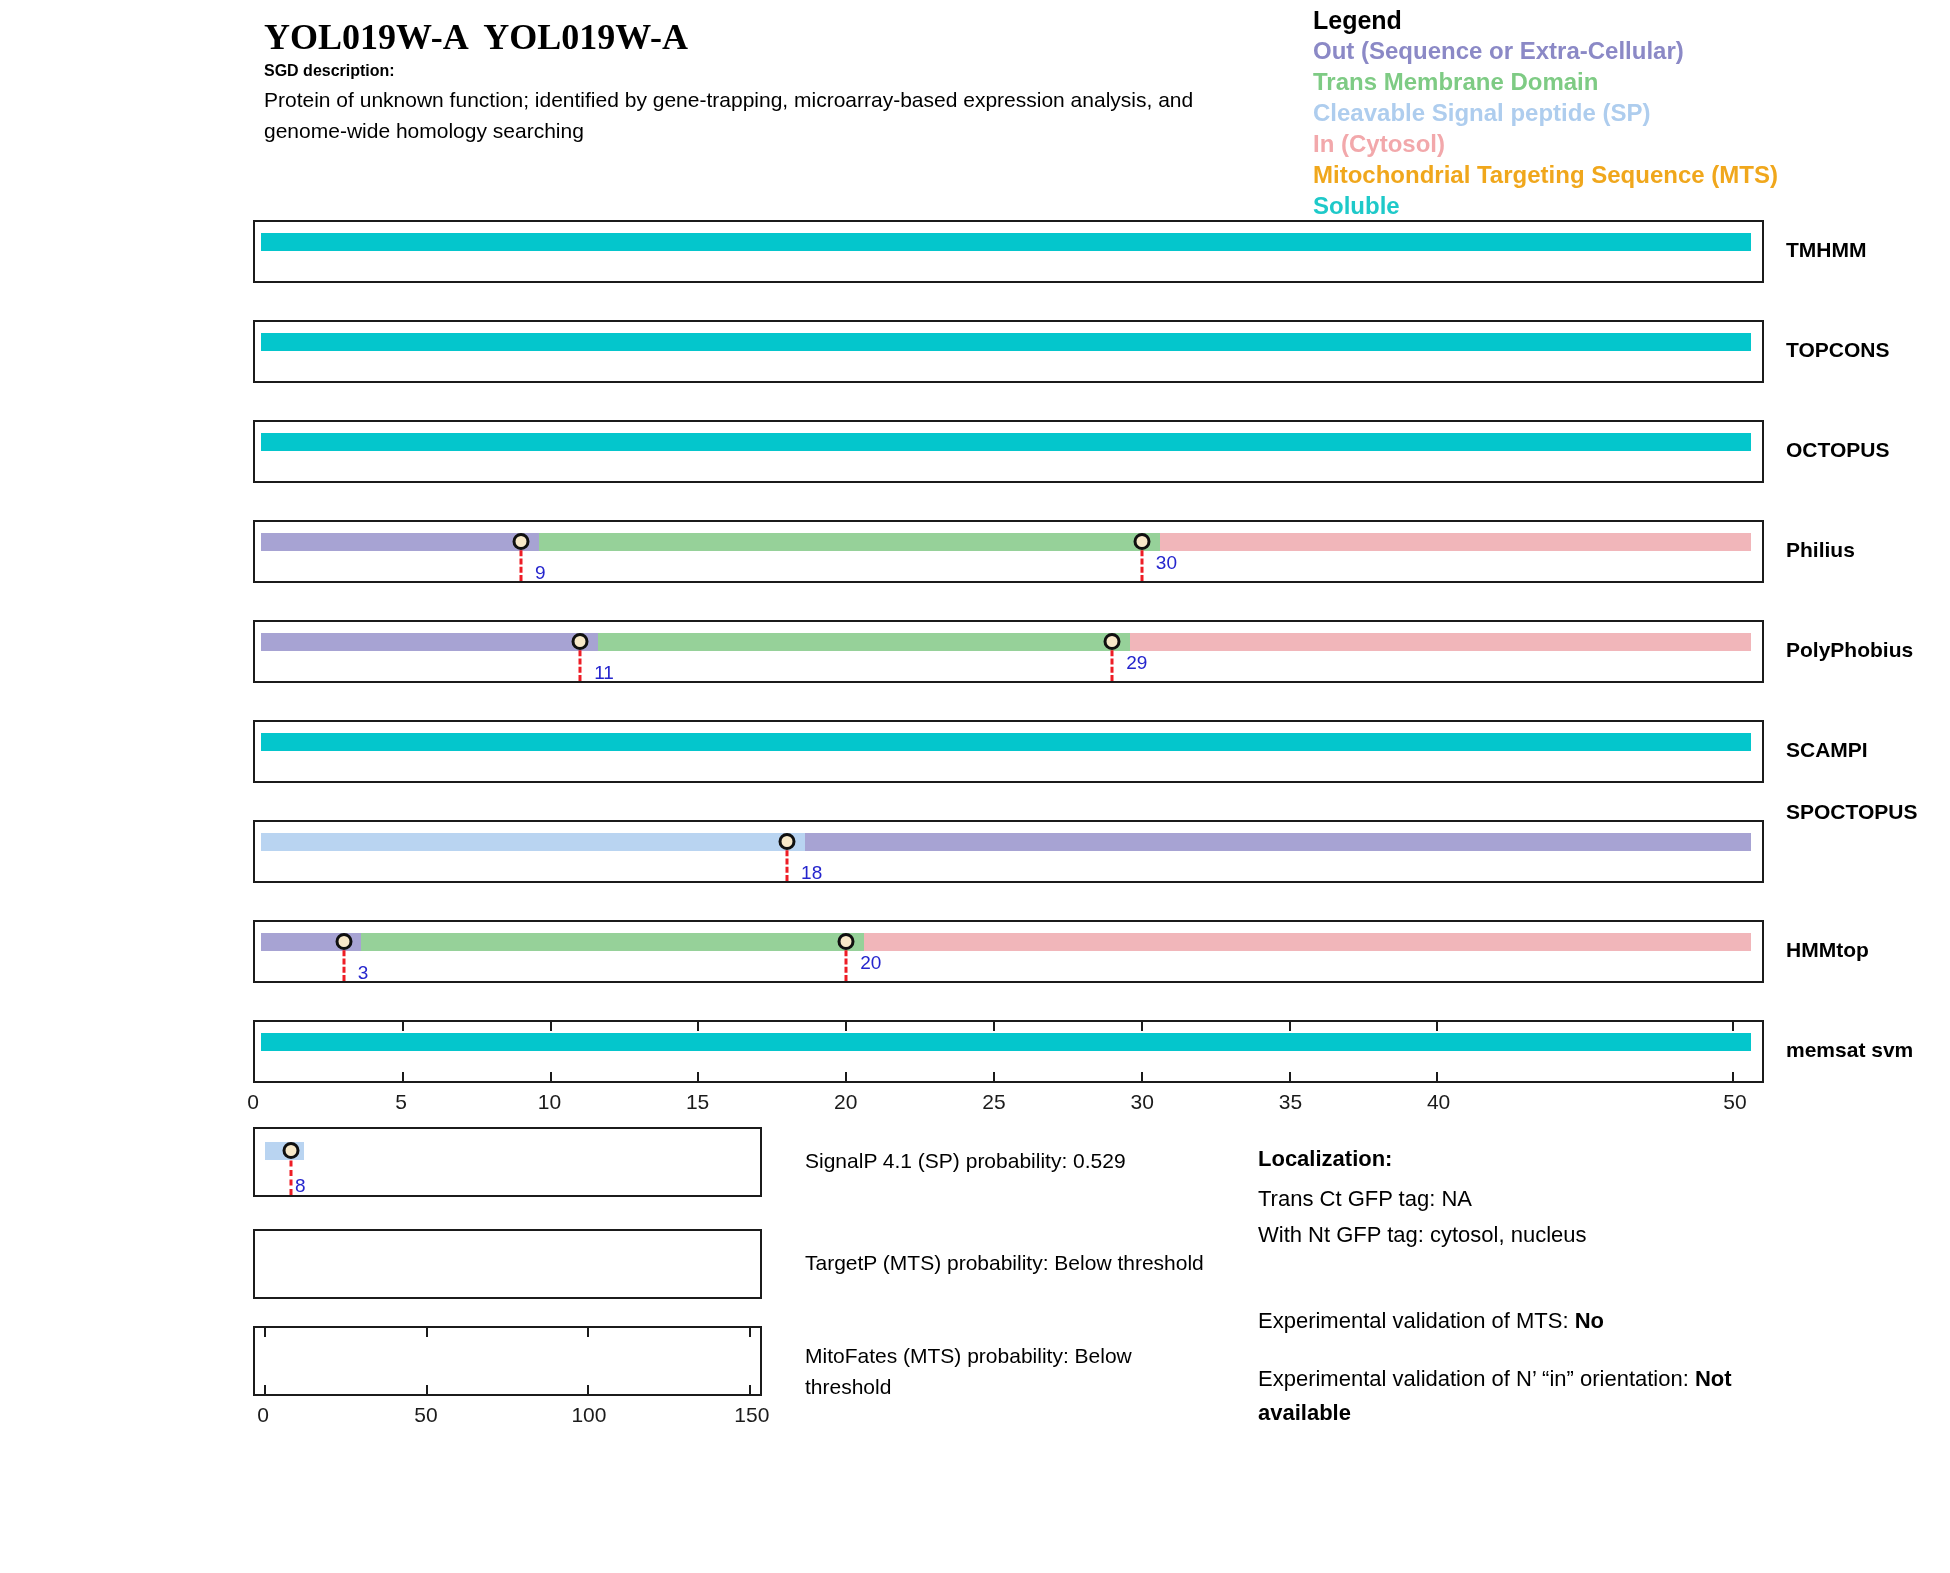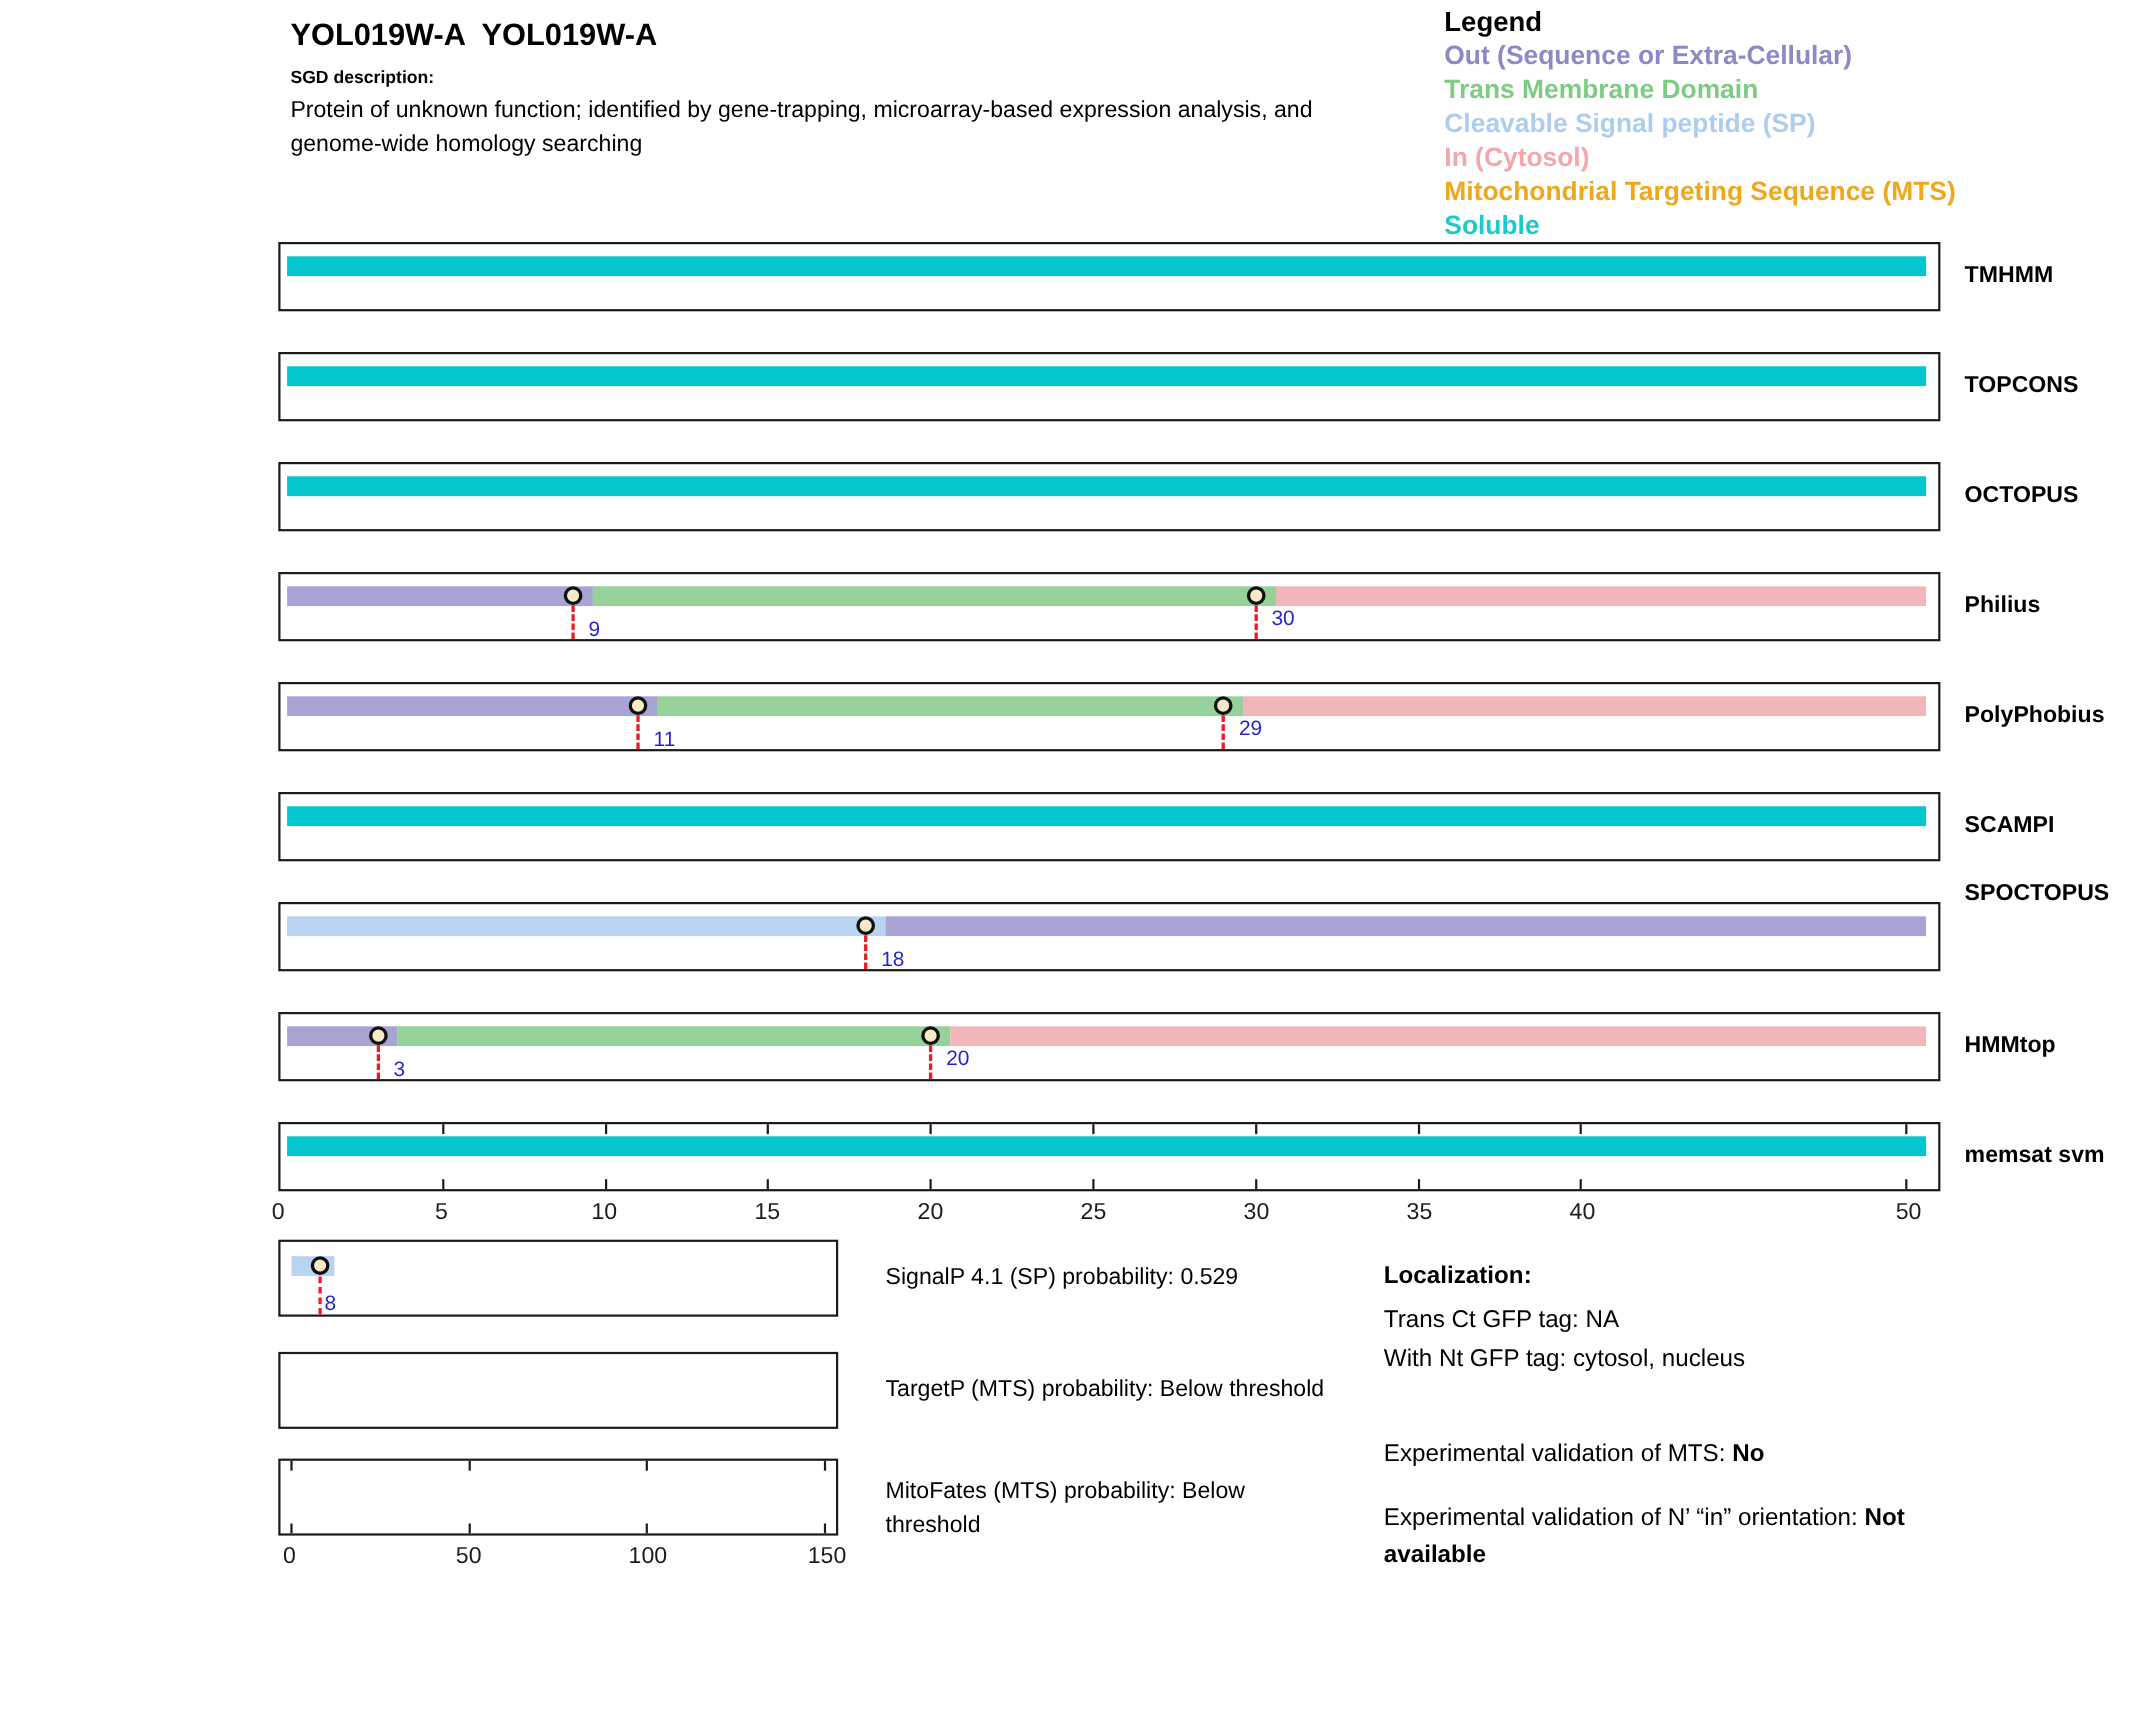--- a/index.html
+++ b/index.html
@@ -1,21 +1,21 @@
 <!DOCTYPE html>
 <html><head>
 <meta charset="utf-8">
 <style>
   html,body{margin:0;padding:0;background:#fff;}
   .canvas{
     position:relative;width:1950px;height:1573px;background:#ffffff;
     font-family:"Liberation Sans",sans-serif;color:#000;overflow:hidden;
   }
   .abs{position:absolute;}
-  .page-title{font-size:28px;font-weight:bold;letter-spacing:0px;white-space:pre;}
+  .page-title{font-size:36px;font-weight:bold;letter-spacing:0px;white-space:pre;font-family:Liberation Serif, serif;}
   .sgd-label{font-size:16px;font-weight:bold;}
   .desc-line{font-size:21px;}
   .legend-title{font-size:25px;font-weight:bold;}
   .legend-item{font-size:24px;font-weight:bold;line-height:31px;white-space:nowrap;}
   .track-box{position:absolute;left:253px;width:1511px;height:63px;border:2px solid #1b1b1b;background:#fff;box-sizing:border-box;}
   .seg{position:absolute;top:11px;height:18px;}
   .track-label{position:absolute;left:1786px;font-weight:bold;font-size:21px;white-space:nowrap;}
   .tick{position:absolute;width:2px;height:9px;background:#1b1b1b;transform:translateX(-50%);}
   .tick-top{top:0;}
   .tick-bottom{bottom:0;}

